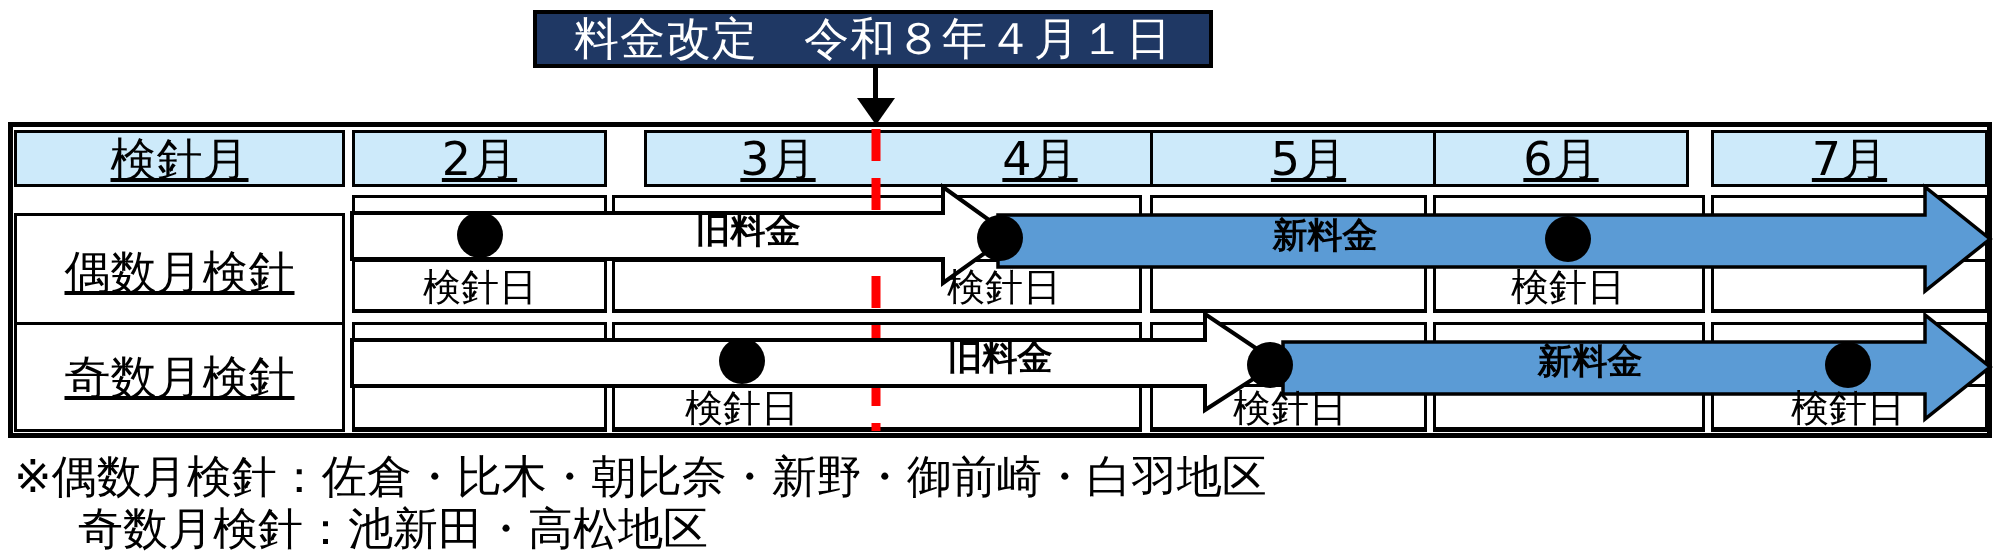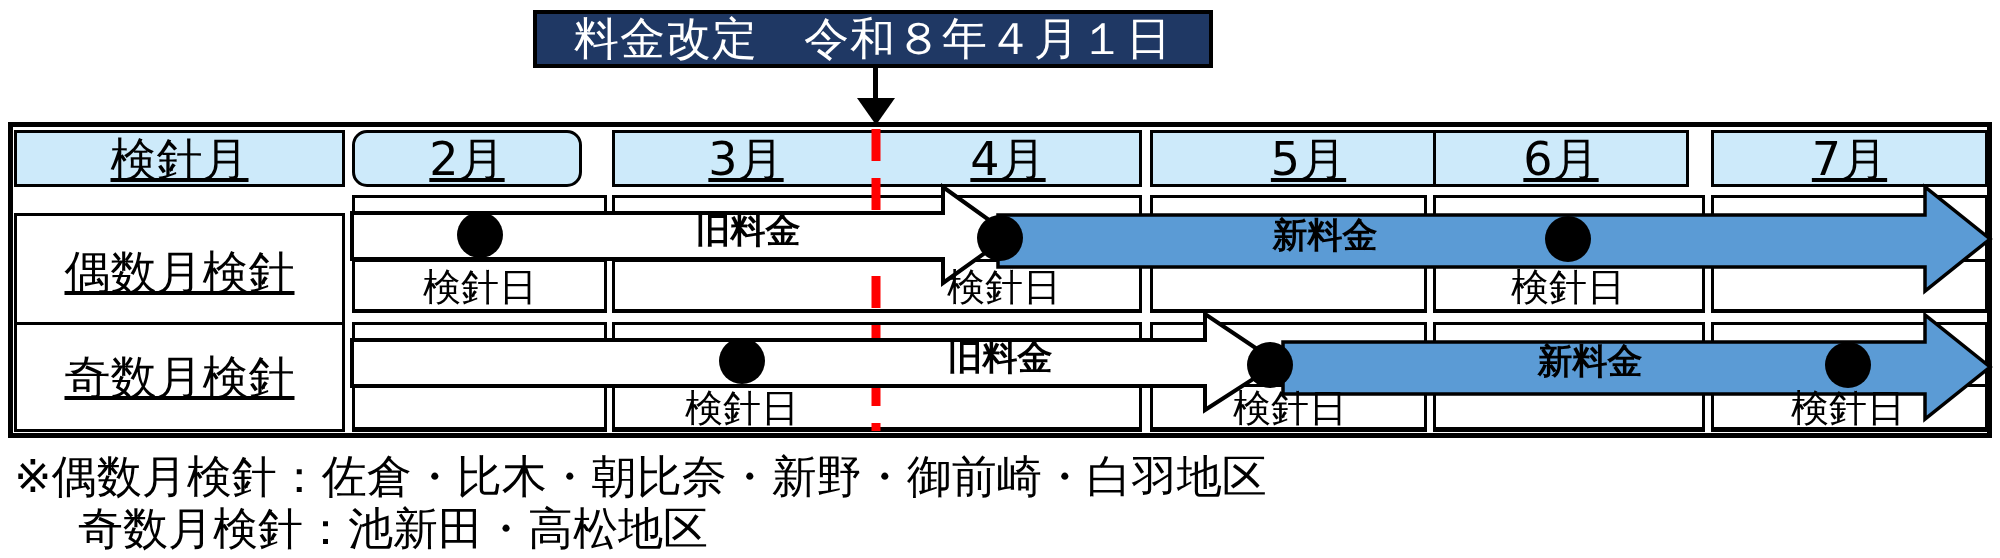--- a/index.html
+++ b/index.html
@@ -25,21 +25,21 @@
   .tbl-border{
     position:absolute; left:8px; top:122px; width:1984px; height:316px;
     box-sizing:border-box; border:5px solid #000;
   }
   .cell{
     position:absolute; box-sizing:border-box; border:3px solid #000;
     background:#fff; display:flex; align-items:center; justify-content:center;
     font-size:46px; line-height:1; white-space:nowrap;text-decoration:underline;
   }
   .hdr{background:var(--c-header_bg,#CDEAFA);}
-  .hdr-merged{justify-content:space-between;}
+  .hdr-merged{justify-content:space-between;margin-left:32px;}
   .hdr-merged span{display:block; width:50%; text-align:center;}
   .subcell{background:#fff;}
   .overlay{position:absolute; left:0; top:0; width:2000px; height:558px; pointer-events:none;}
   .arr-old{fill:var(--c-old_fee_arrow,#FFFFFF); stroke:#000; stroke-width:4; stroke-linejoin:miter;}
   .arr-new{fill:var(--c-new_fee_arrow,#5B9BD5); stroke:#000; stroke-width:3.5; stroke-linejoin:miter;}
   .dot{fill:var(--c-dot,#000000);}
   .redline{stroke:var(--c-revision_line,#FF0000); stroke-width:9; stroke-dasharray:32 17; fill:none;}
   .flabel{
     position:absolute; transform:translateX(-50%); font-size:35px; font-weight:bold;
     line-height:1; white-space:nowrap;
@@ -56,21 +56,21 @@
 
   <div class="banner">料金改定　令和８年４月１日</div>
   <div class="ptr-line"></div>
   <div class="ptr-head"></div>
 
   <div class="tbl-border"></div>
 
   <div class="cell hdr" style="left:14px;top:130px;width:331px;height:57px;">
     <span>検針月</span>
   </div>
-  <div class="cell hdr" style="left:352px;top:130px;width:230px;height:57px;border-radius:15px;">
+  <div class="cell hdr" style="left:352px;top:130px;width:255px;height:57px;">
     <span>2月</span>
   </div>
   <div class="cell hdr hdr-merged" style="left:612px;top:130px;width:530px;height:57px;">
     <span>3月</span>
     <span>4月</span>
   </div>
   <div class="cell hdr" style="left:1150px;top:130px;width:317px;height:57px;">
     <span>5月</span>
   </div>
   <div class="cell hdr" style="left:1433px;top:130px;width:256px;height:57px;">

